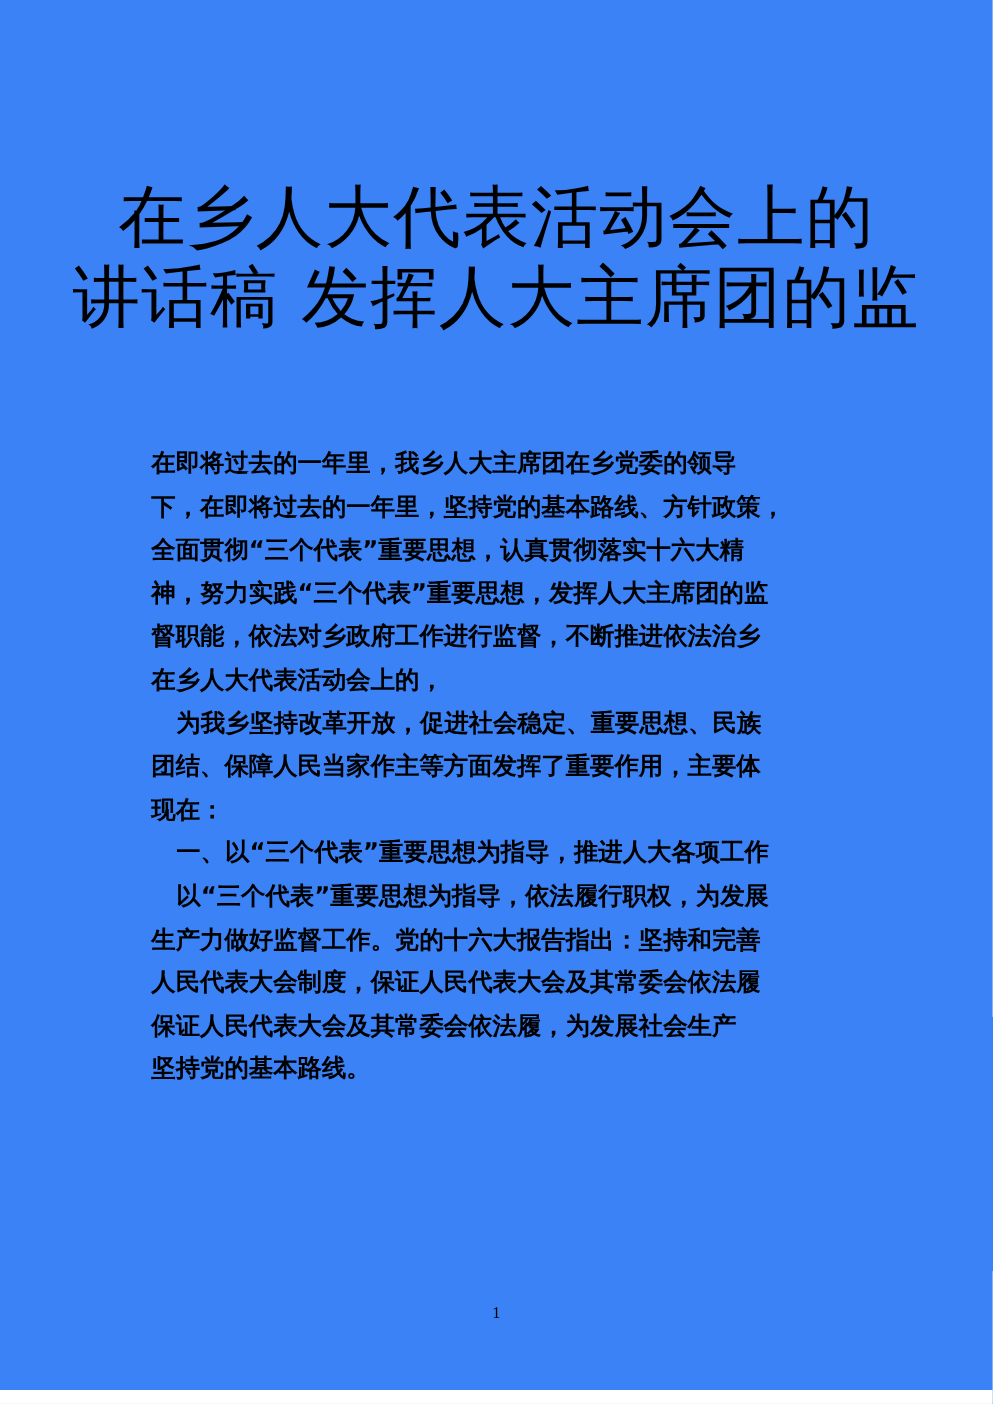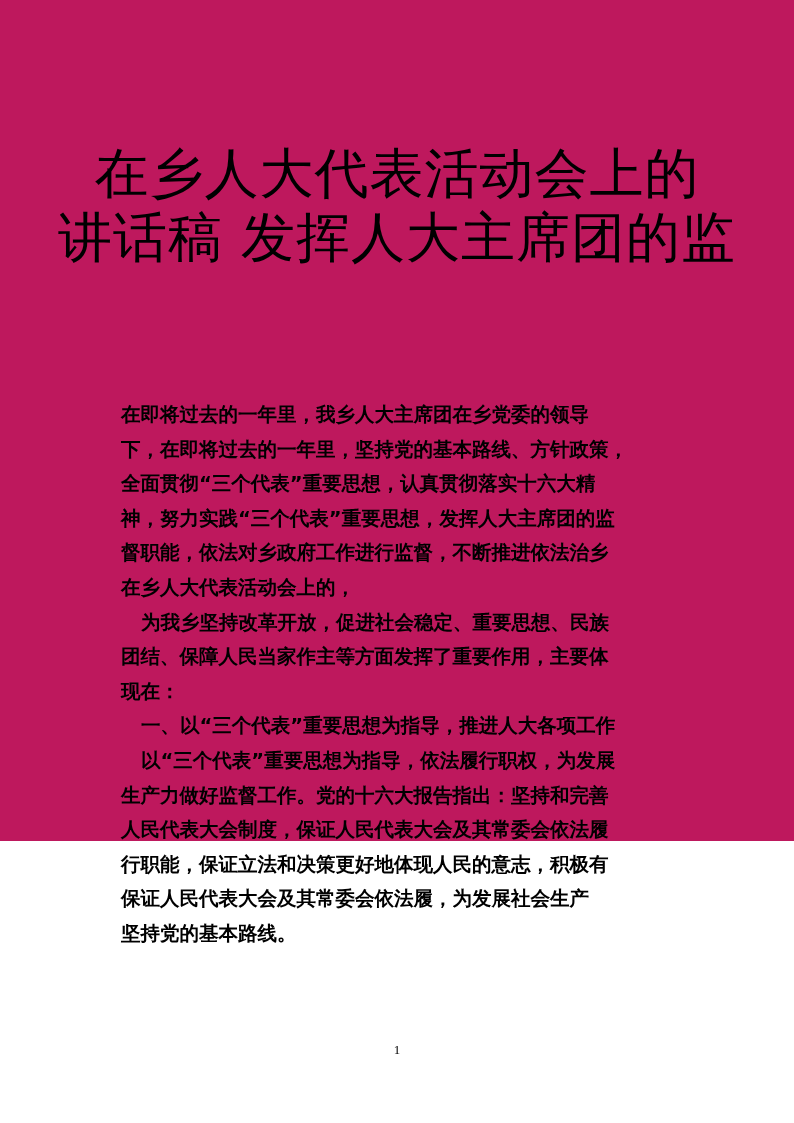--- a/index.html
+++ b/index.html
@@ -12,22 +12,22 @@
       height: 1123px;
       position: relative;
       overflow: hidden;
       color: #000000;
       font-family: "DejaVu Serif", "Liberation Serif", serif;
     }
     .page {
       position: absolute;
       left: 0; top: 0;
       width: 794px;
-      height: 841px;
-      background: #be185d;
+      height: 1112px;
+      background: #3b82f6;
       text-decoration: underline;
     }
     .title {
       position: absolute;
       left: 0;
       top: 142px;
       width: 794px;
       text-align: center;
       font-family: "DejaVu Serif", "Liberation Serif", serif;
       font-size: 54px;
@@ -41,21 +41,20 @@
     }
     .body-text {
       position: absolute;
       left: 121px;
       top: 354px;
       width: 560px;
       font-family: "DejaVu Sans", "Liberation Sans", sans-serif;
       font-size: 19.5px;
       font-weight: bold;
       line-height: 34.6px;
-      margin-top: 44px;
     }
     .body-line {
       white-space: nowrap;
       display: block;
       height: 34.6px;
     }
     .indent {
       padding-left: 20px;
     }
     .page-number {
@@ -84,19 +83,18 @@
     <div class="body-line">神，努力实践“三个代表”重要思想，发挥人大主席团的监</div>
     <div class="body-line">督职能，依法对乡政府工作进行监督，不断推进依法治乡</div>
     <div class="body-line">在乡人大代表活动会上的，</div>
     <div class="body-line indent">为我乡坚持改革开放，促进社会稳定、重要思想、民族</div>
     <div class="body-line">团结、保障人民当家作主等方面发挥了重要作用，主要体</div>
     <div class="body-line">现在：</div>
     <div class="body-line indent">一、以“三个代表”重要思想为指导，推进人大各项工作</div>
     <div class="body-line indent">以“三个代表”重要思想为指导，依法履行职权，为发展</div>
     <div class="body-line">生产力做好监督工作。党的十六大报告指出：坚持和完善</div>
     <div class="body-line">人民代表大会制度，保证人民代表大会及其常委会依法履</div>
-    <div class="body-line">行职能，保证立法和决策更好地体现人民的意志，积极有</div>
     <div class="body-line">保证人民代表大会及其常委会依法履，为发展社会生产</div>
     <div class="body-line">坚持党的基本路线。</div>
   </div>
 
   <div class="page-number">1</div>
 </div>
 
 </body></html>

